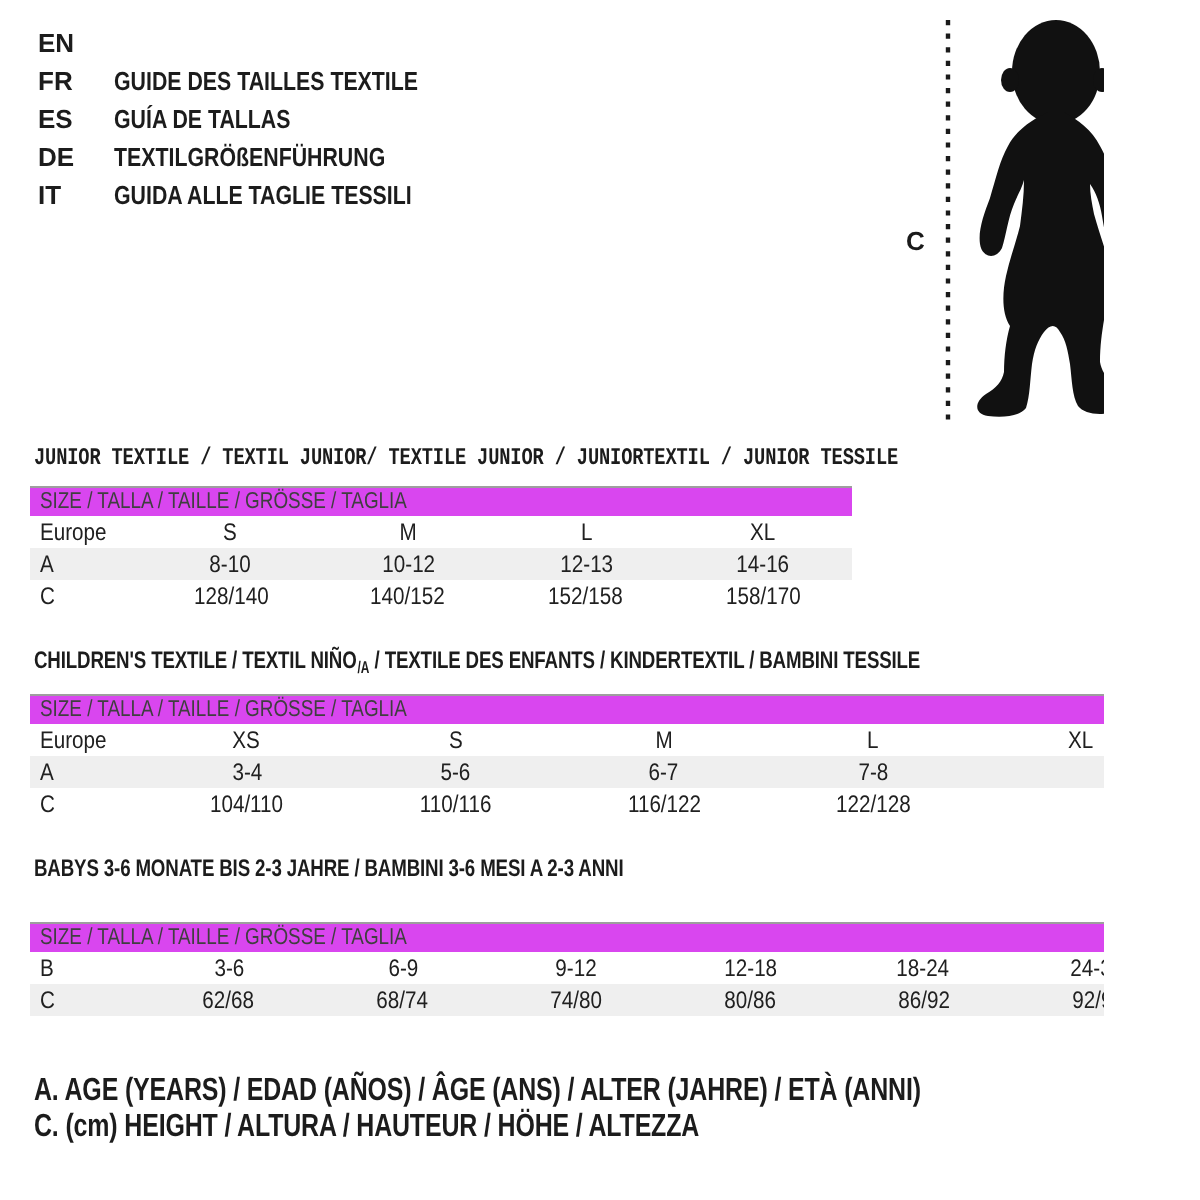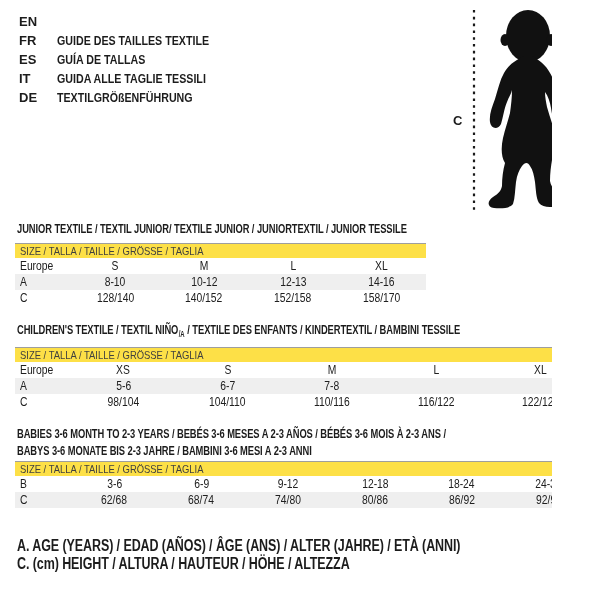--- a/index.html
+++ b/index.html
@@ -15,31 +15,31 @@
   
   .lang-block{position:absolute;left:19px;top:12px;}
   .lang-row{display:grid;grid-template-columns:38px auto;height:19px;line-height:19px;
     font-weight:700;font-size:13px;}
 
   
   .figure{position:absolute;left:440px;top:4px;width:160px;height:216px;}
 
   
   .sec-title{position:absolute;left:17px;font-weight:700;font-size:12px;line-height:16.5px;}
-  .t-junior{top:221px;}
+  .t-junior{top:221px;font-family:Liberation Mono, monospace;}
   .t-children{top:322px;}
   .t-babies{top:426px;}
   .tsub{display:inline-block;font-size:8.5px;transform:translateY(2.5px) scaleX(0.9);}
 
   
   .tbl{position:absolute;left:15px;}
   .tbl-junior{top:243px;width:411px;}
   .tbl-children{top:347px;width:578px;}
   .tbl-babies{top:461px;width:577px;}
-  .size-bar{height:14px;background:#fde047;border-top:1px solid #9e9e9e;
+  .size-bar{height:14px;background:#d946ef;border-top:1px solid #9e9e9e;
     line-height:14px;padding-left:5px;font-size:11.5px;color:#3f3f3f;}
   .trow{display:grid;height:16px;line-height:16px;font-size:12px;color:#202020;}
   .trow.shaded{background:#efefef;}
   .cell{text-align:center;overflow:visible;}
   .cell.label{text-align:left;padding-left:5px;}
   .cell.label .cx{transform-origin:0 50%;}
 
   
   .legend{position:absolute;left:17px;top:537px;font-weight:700;font-size:16px;line-height:17.5px;}
 </style>
@@ -54,26 +54,26 @@
     </div>
     <div class="lang-row">
       <span>FR</span>
       <span><span class="cxl">GUIDE DES TAILLES TEXTILE</span></span>
     </div>
     <div class="lang-row">
       <span>ES</span>
       <span><span class="cxl">GUÍA DE TALLAS</span></span>
     </div>
     <div class="lang-row">
+      <span>DE</span>
+      <span><span class="cxl">TEXTILGRÖßENFÜHRUNG</span></span>
+    </div>
+    <div class="lang-row">
       <span>IT</span>
       <span><span class="cxl">GUIDA ALLE TAGLIE TESSILI</span></span>
-    </div>
-    <div class="lang-row">
-      <span>DE</span>
-      <span><span class="cxl">TEXTILGRÖßENFÜHRUNG</span></span>
     </div>
   </div>
 
   <svg class="figure" viewBox="0 0 160 216" xmlns="http://www.w3.org/2000/svg">
     <line x1="34" y1="6" x2="34" y2="208" stroke="#1a1a1a" stroke-width="2.2" stroke-dasharray="2.6 4.2"></line>
     <text x="13" y="121" font-family="Liberation Sans, DejaVu Sans, sans-serif" font-size="13" font-weight="700" fill="#1a1a1a">C</text>
     <g transform="translate(38,4)" fill="#111111">
       <ellipse cx="50" cy="28" rx="22" ry="26"></ellipse>
       <ellipse cx="27" cy="32" rx="4.5" ry="6"></ellipse>
       <ellipse cx="73" cy="32" rx="4.5" ry="6"></ellipse>
@@ -157,37 +157,36 @@
         <div class="trow" style="grid-template-columns: 56px repeat(5, 1fr);">
           <div class="cell label"><span class="cx">Europe</span></div>
           <div class="cell"><span class="cx">XS</span></div>
           <div class="cell"><span class="cx">S</span></div>
           <div class="cell"><span class="cx">M</span></div>
           <div class="cell"><span class="cx">L</span></div>
           <div class="cell"><span class="cx">XL</span></div>
         </div>
         <div class="trow shaded" style="grid-template-columns: 56px repeat(5, 1fr);">
           <div class="cell label"><span class="cx">A</span></div>
+          <div class="cell"><span class="cx">3-4</span></div>
           <div class="cell"><span class="cx">5-6</span></div>
           <div class="cell"><span class="cx">6-7</span></div>
           <div class="cell"><span class="cx">7-8</span></div>
         </div>
         <div class="trow" style="grid-template-columns: 56px repeat(5, 1fr);">
           <div class="cell label"><span class="cx">C</span></div>
-          <div class="cell"><span class="cx">98/104</span></div>
           <div class="cell"><span class="cx">104/110</span></div>
           <div class="cell"><span class="cx">110/116</span></div>
           <div class="cell"><span class="cx">116/122</span></div>
           <div class="cell"><span class="cx">122/128</span></div>
         </div>
       </div>
   </div>
 
   <div class="sec-title t-babies">
-    <div><span class="cxt">BABIES 3-6 MONTH TO 2-3 YEARS / BEBÉS 3-6 MESES A 2-3 AÑOS / BÉBÉS 3-6 MOIS À 2-3 ANS /</span></div>
     <div><span class="cxt">BABYS 3-6 MONATE BIS 2-3 JAHRE / BAMBINI 3-6 MESI A 2-3 ANNI</span></div>
   </div>
   <div class="tbl tbl-babies">
     <div class="size-bar">
       <span class="cxl">SIZE / TALLA / TAILLE / GRÖSSE / TAGLIA</span>
     </div>
     <div>
         <div class="trow" style="grid-template-columns: 56px repeat(6, 1fr);">
           <div class="cell label"><span class="cx">B</span></div>
           <div class="cell"><span class="cx">3-6</span></div>

